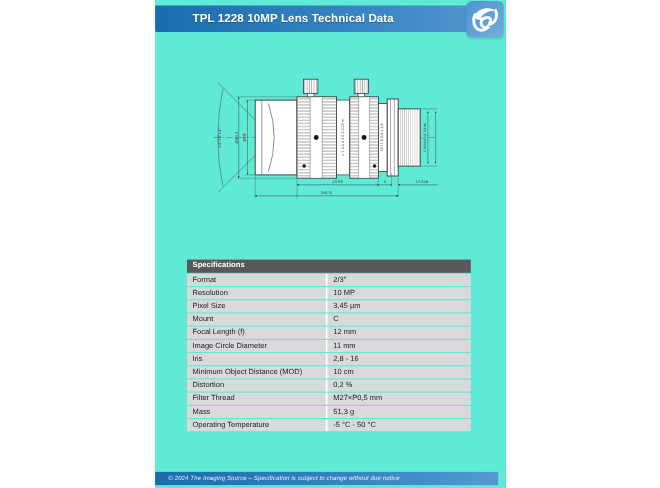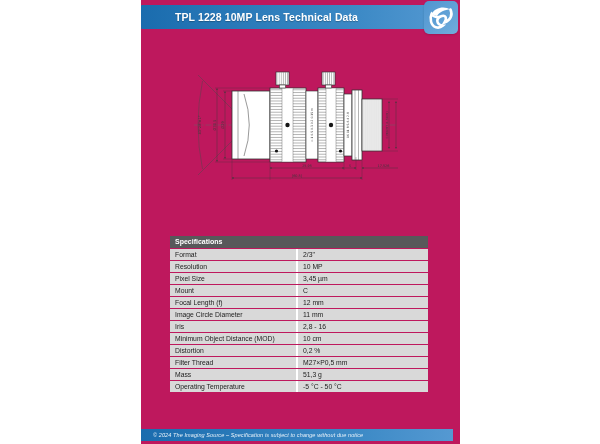--- a/index.html
+++ b/index.html
@@ -1,20 +1,20 @@
 <!DOCTYPE html>
 <html><head>
 <meta charset="utf-8">
 <style>
   html,body{margin:0;padding:0;}
   body{
     width:600px;height:444px;position:relative;background:#ffffff;overflow:hidden;
     font-family:"Liberation Sans",sans-serif;
   }
-  .page{position:absolute;left:141px;top:0;width:319px;height:444px;background:#be185d;}
+  .page{position:absolute;left:141px;top:0;width:319px;height:444px;background:#5eead4;}
 
   
   .titlebar{
     position:absolute;left:0;top:5px;width:312px;height:24px;
     background:linear-gradient(to right,#1a6cae,#3d8ac6 70%,#5599d2);
     border-radius:1px;
   }
   .titlebar .title{
     position:absolute;left:34px;top:0;height:24px;line-height:24px;
     color:#ffffff;font-size:10.5px;font-weight:bold;letter-spacing:.1px;

